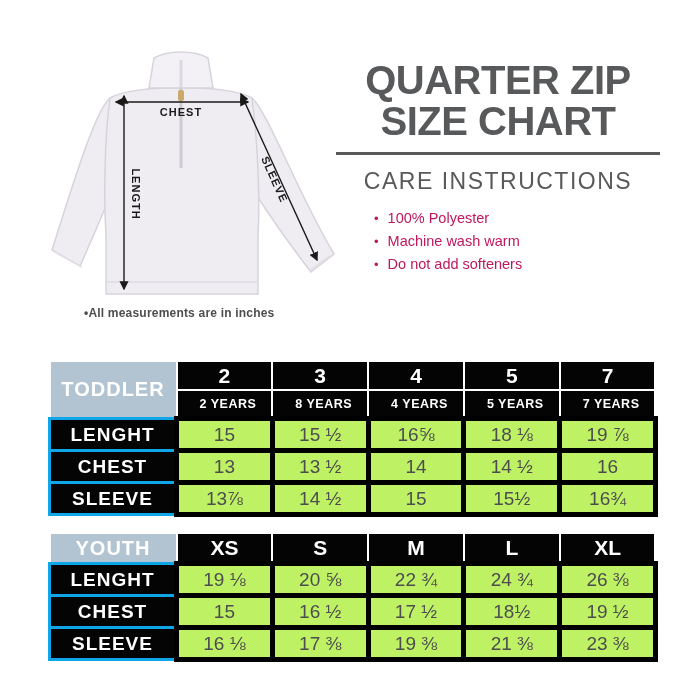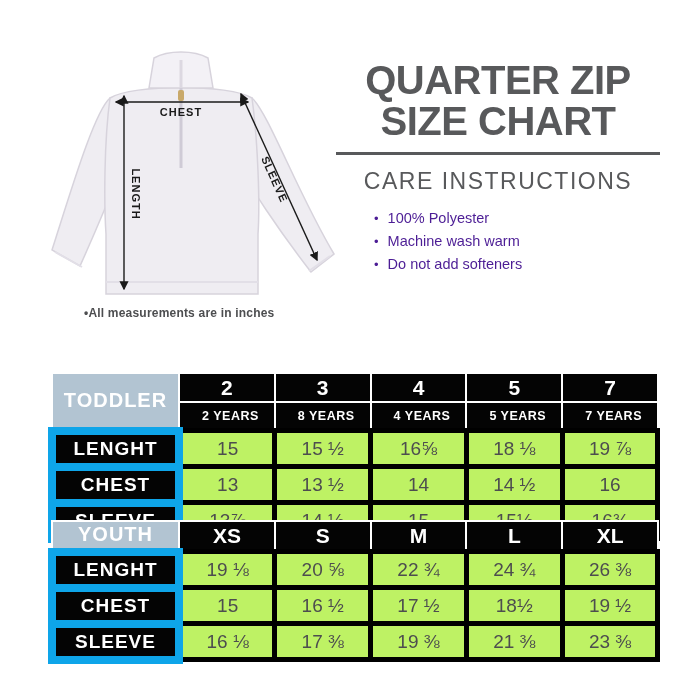--- a/index.html
+++ b/index.html
@@ -14,46 +14,46 @@
     position:absolute; left:84px; top:306px;
     font-size:12px; font-weight:bold; color:#4d4e50; letter-spacing:0.2px;
   }
 
   
   .right-col { position:absolute; left:336px; top:60px; width:324px; text-align:center; color:#58595b; }
   .title { font-size:40px; font-weight:bold; line-height:41px; letter-spacing:-0.5px; white-space:nowrap; }
   .divider { height:3px; background:#58595b; margin-top:10px; }
   .care-title { font-size:23px; font-weight:normal; letter-spacing:1.5px; margin-top:13px; white-space:nowrap; }
   .care-list { list-style:none; margin:12px 0 0 0; padding:0 0 0 38px; text-align:left; }
-  .care-list li { font-size:14.5px; color:#4c1d95; line-height:22px; white-space:nowrap; }
+  .care-list li { font-size:14.5px; color:#be185d; line-height:22px; white-space:nowrap; }
   .bullet { margin-right:9px; font-size:13px; }
 
   
   table.size-table {
     position:absolute; left:48px; border-collapse:collapse; table-layout:fixed;
     width:606px;
   }
-  #toddler-table { top:372px; }
-  #youth-table   { top:520px; }
+  #toddler-table { top:360px; }
+  #youth-table   { top:532px; }
   .size-table td { text-align:center; vertical-align:middle; padding:0; }
   td.group {
     background:#b2c4d2; color:#ffffff; font-weight:bold; font-size:20px;
     letter-spacing:1px; border:2px solid #ffffff;
   }
   td.size {
     background:#040404; color:#ffffff; font-weight:bold; font-size:21px;
     border:2px solid #ffffff; height:27px;
   }
   td.age {
     background:#040404; color:#ffffff; font-weight:bold; font-size:12.5px;
     letter-spacing:0.5px; border:2px solid #ffffff; height:25px;padding-left:7px;
   }
   td.rowlabel {
     background:#040404; color:#ffffff; font-weight:bold; font-size:19px;
-    letter-spacing:1px; border:8px solid #0ea5e9; height:28px;
+    letter-spacing:1px; border:3px solid #0ea5e9; height:28px;
   }
   td.val {
     background:#bef264; color:#4d4d4f; font-size:19px;
     border:5px solid #000000; height:27px;
   }
   col.c-label { width:127px; }
   col.c-size  { width:95.8px; }
 </style>
 </head>
 <body>

